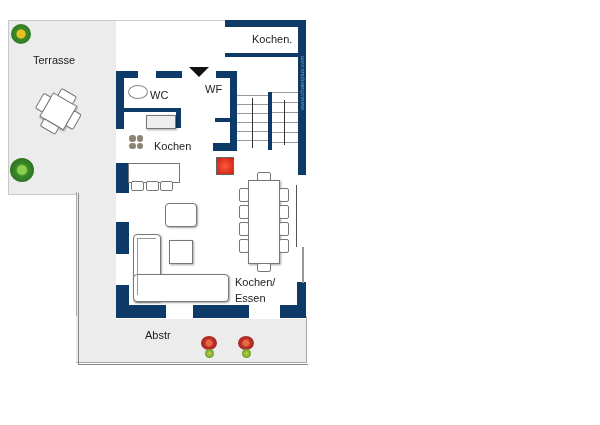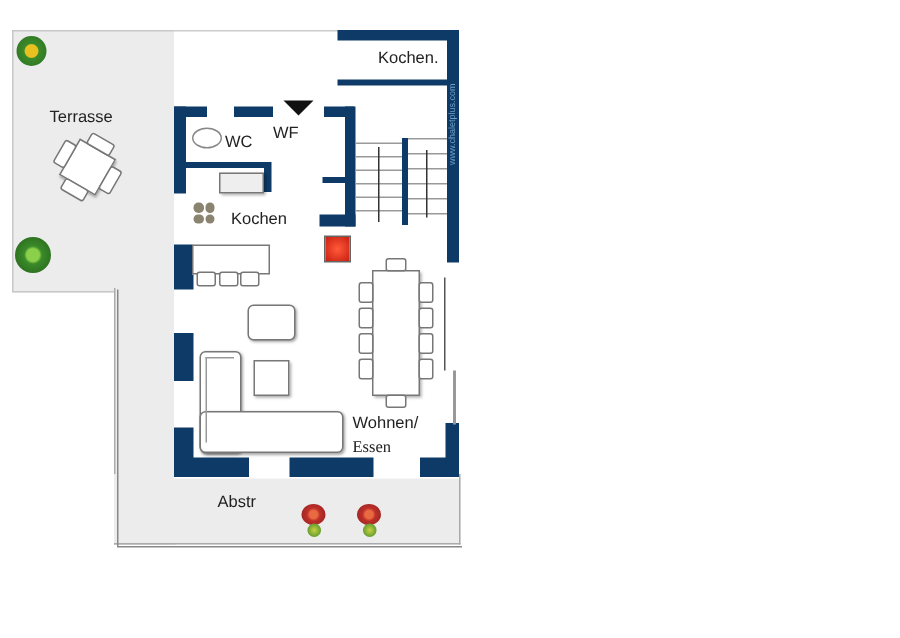--- a/index.html
+++ b/index.html
@@ -114,22 +114,22 @@
 <div class="abs" style="left:10px;top:158px;width:24px;height:24px;border-radius:50%;background:radial-gradient(circle,#8ad04a 25%,#3a8a2a 35%,#256018);"></div>
 <div class="abs" style="left:201px;top:336px;width:16px;height:22px;">
   <div style="position:absolute;left:0;top:0;width:16px;height:14px;border-radius:50%;background:radial-gradient(circle,#e86a40 25%,#c0302a 40%,#8a2020);"></div>
   <div style="position:absolute;left:4px;top:13px;width:9px;height:9px;border-radius:50%;background:radial-gradient(circle,#c8d040,#3a8a2a);"></div>
 </div>
 <div class="abs" style="left:238px;top:336px;width:16px;height:22px;">
   <div style="position:absolute;left:0;top:0;width:16px;height:14px;border-radius:50%;background:radial-gradient(circle,#e86a40 25%,#c0302a 40%,#8a2020);"></div>
   <div style="position:absolute;left:4px;top:13px;width:9px;height:9px;border-radius:50%;background:radial-gradient(circle,#c8d040,#3a8a2a);"></div>
 </div>
 
-<div class="label" style="left:33px;top:72px;text-align:right;">Terrasse</div>
+<div class="label" style="left:33px;top:54px;text-align:right;">Terrasse</div>
 <div class="label" style="left:150px;top:89px;">WC</div>
-<div class="label" style="left:182px;top:83px;">WF</div>
+<div class="label" style="left:205px;top:83px;">WF</div>
 <div class="label" style="left:252px;top:33px;">Kochen.</div>
 <div class="label" style="left:154px;top:140px;">Kochen</div>
-<div class="label" style="left:235px;top:276px;">Wohnen/</div>
-<div class="label" style="left:235px;top:292px;font-family:Liberation Serif, serif;">Essen</div>
+<div class="label" style="left:235px;top:276px;">Kochen/</div>
+<div class="label" style="left:235px;top:292px;">Essen</div>
 <div class="label" style="left:145px;top:329px;">Abstr</div>
 
 <div class="watermark" style="left:299px;top:110px;">www.chaletplus.com</div>
 
 </body></html>

